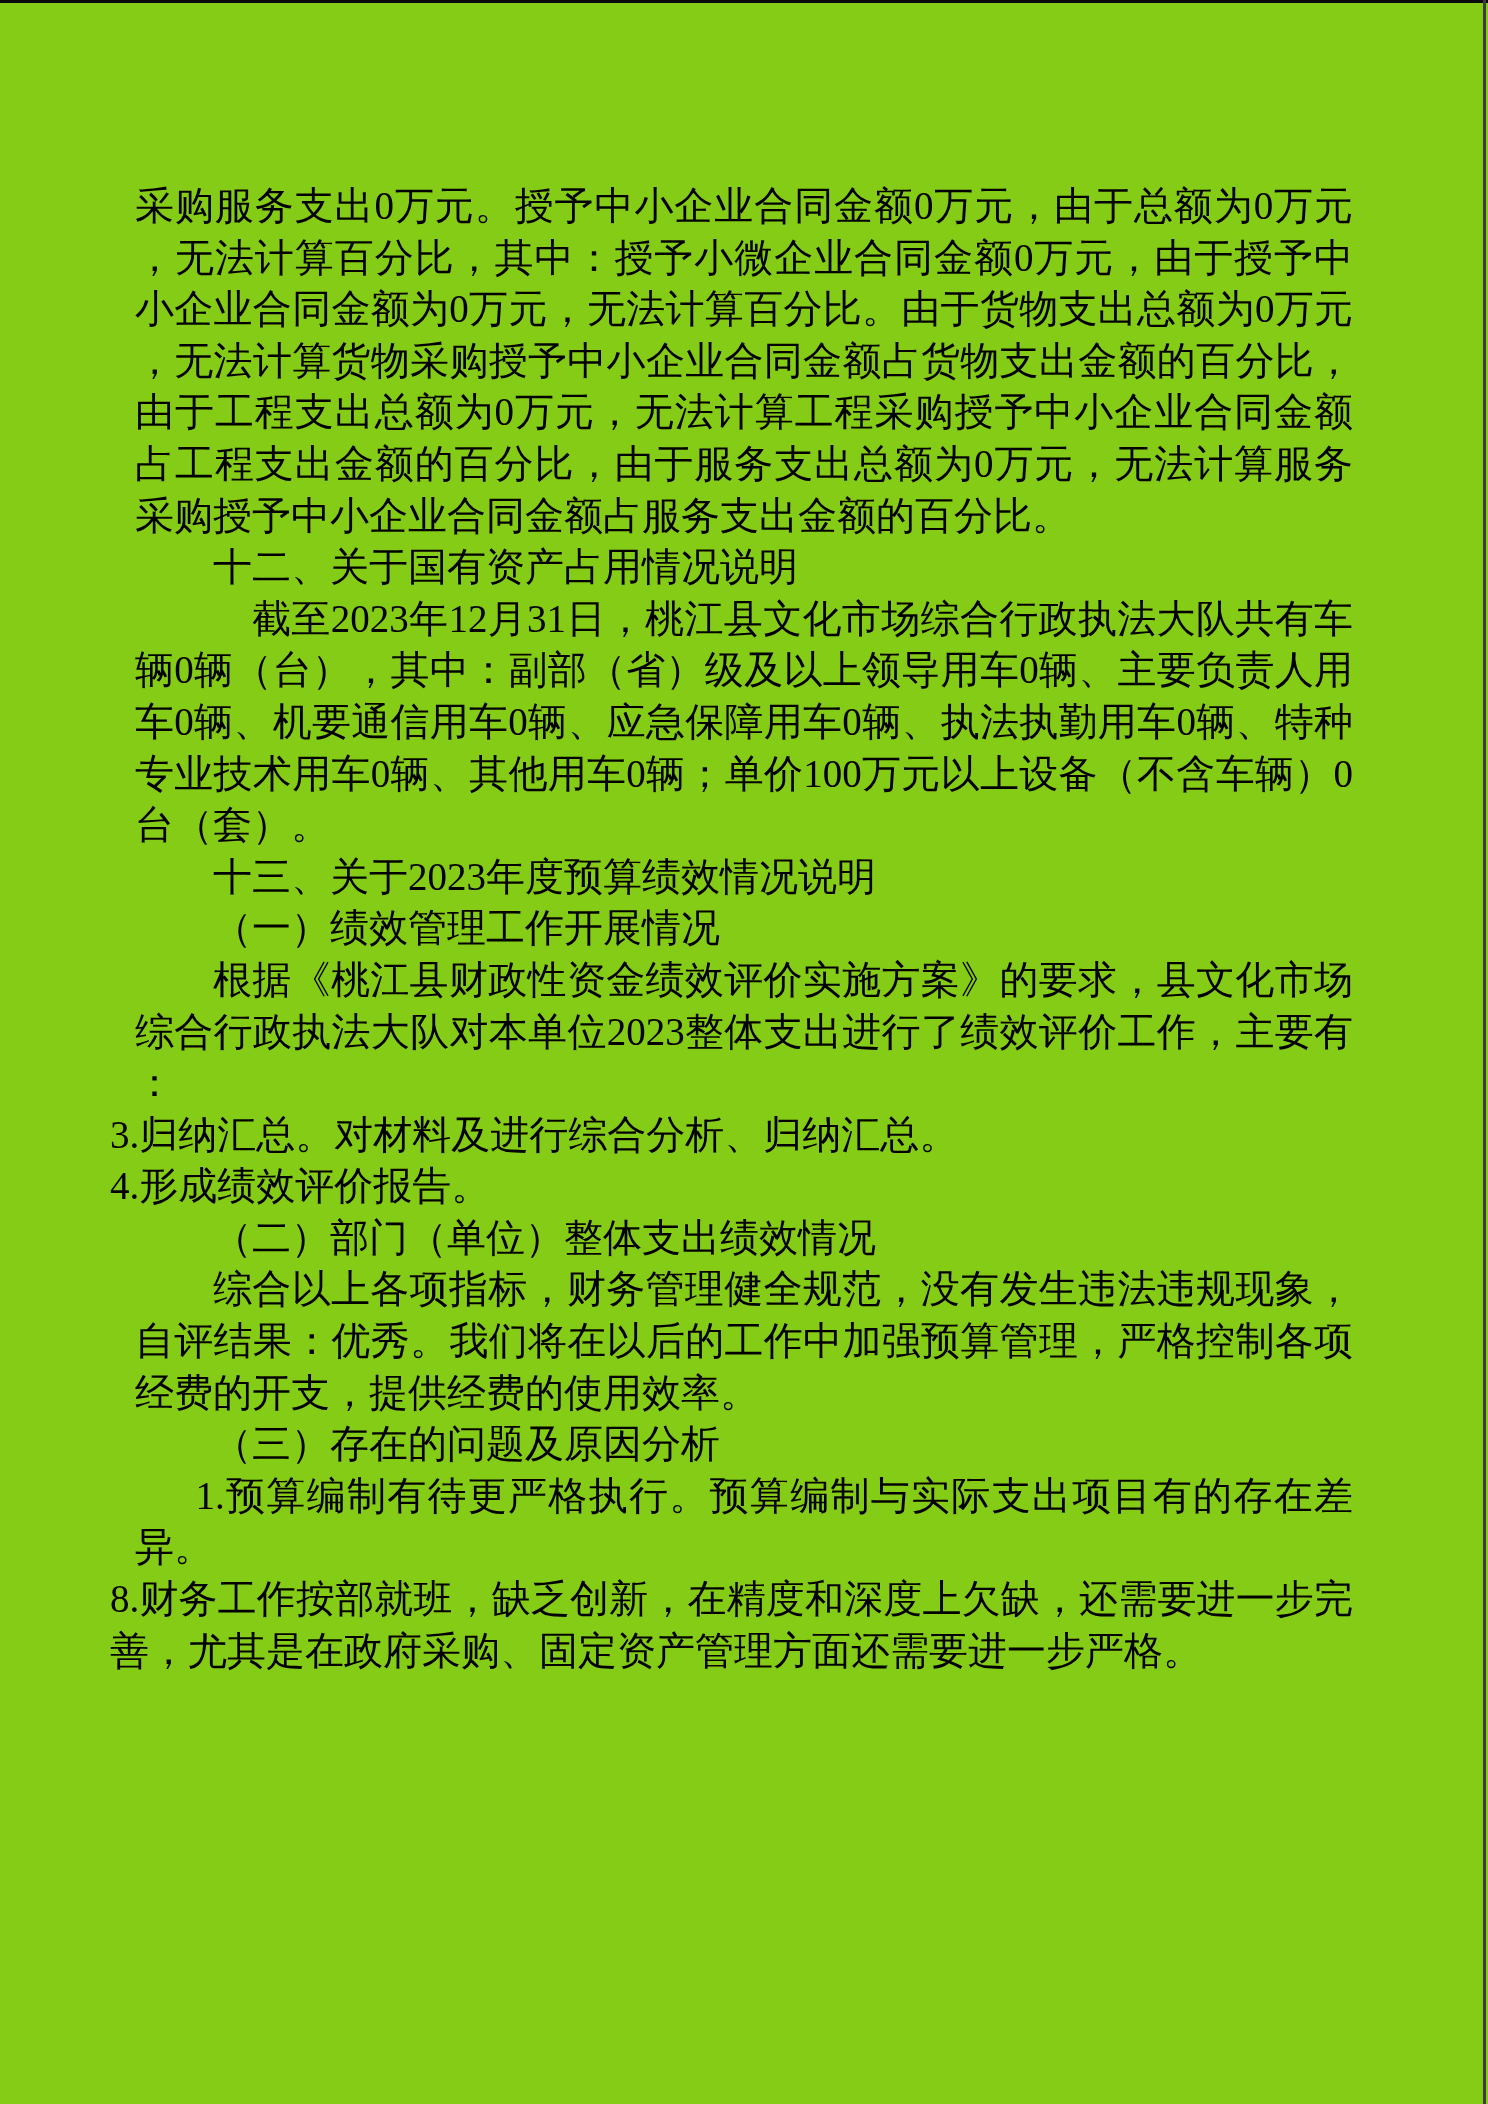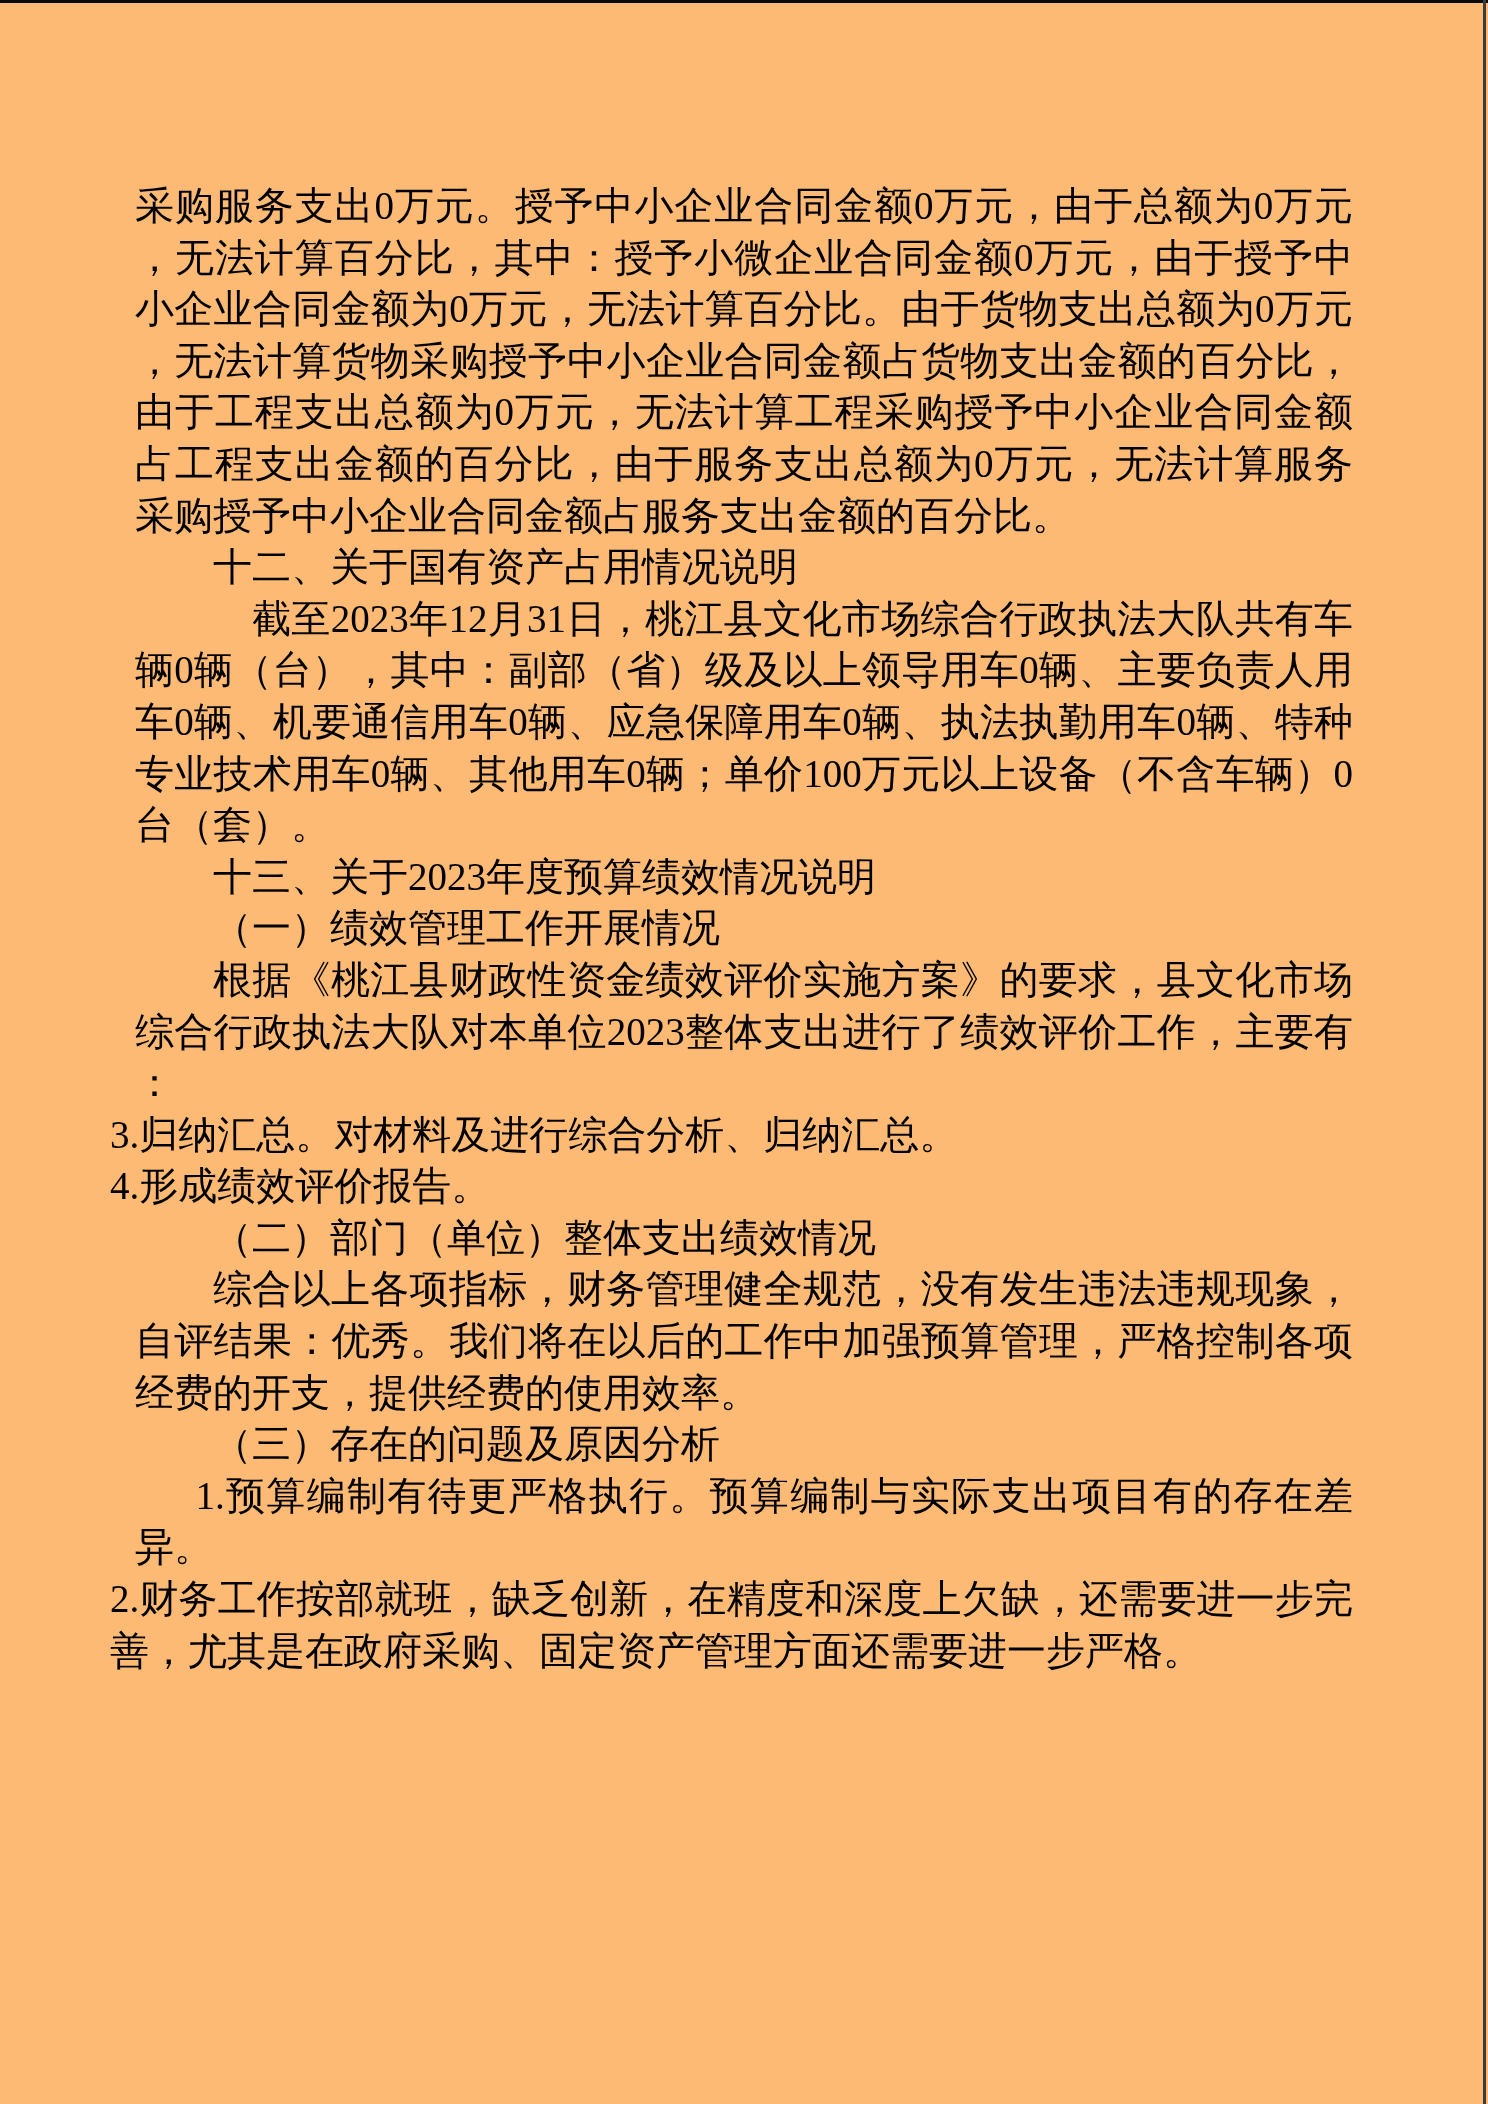--- a/index.html
+++ b/index.html
@@ -4,21 +4,21 @@
 <style>
   html, body {
     margin: 0;
     padding: 0;
     background: #ffffff;
   }
   .page {
     position: relative;
     width: 1488px;
     height: 2104px;
-    background: #fdba74;
+    background: #84cc16;
     overflow: hidden;
     font-family: "Liberation Serif", "DejaVu Serif", serif;
   }
   .top-border {
     position: absolute;
     left: 0;
     top: 0;
     width: 100%;
     height: 3px;
     background: #0a0a0a;
@@ -68,15 +68,15 @@
       <p class="para" style="text-indent: 3em;">截至2023年12月31日，桃江县文化市场综合行政执法大队共有车辆0辆（台），其中：副部（省）级及以上领导用车0辆、主要负责人用车0辆、机要通信用车0辆、应急保障用车0辆、执法执勤用车0辆、特种专业技术用车0辆、其他用车0辆；单价100万元以上设备（不含车辆）0台（套）。</p>
       <p class="para heading" style="text-indent: 2em;">十三、关于2023年度预算绩效情况说明</p>
       <p class="para heading" style="text-indent: 2em;">（一）绩效管理工作开展情况</p>
       <p class="para" style="text-indent: 2em;">根据《桃江县财政性资金绩效评价实施方案》的要求，县文化市场综合行政执法大队对本单位2023整体支出进行了绩效评价工作，主要有：</p>
       <p class="para outdent" style="text-indent: 0em;">3.归纳汇总。对材料及进行综合分析、归纳汇总。</p>
       <p class="para outdent" style="text-indent: 0em;">4.形成绩效评价报告。</p>
       <p class="para heading" style="text-indent: 2em;">（二）部门（单位）整体支出绩效情况</p>
       <p class="para" style="text-indent: 2em;">综合以上各项指标，财务管理健全规范，没有发生违法违规现象，自评结果：优秀。我们将在以后的工作中加强预算管理，严格控制各项经费的开支，提供经费的使用效率。</p>
       <p class="para heading" style="text-indent: 2em;">（三）存在的问题及原因分析</p>
       <p class="para" style="text-indent: 1.55em;">1.预算编制有待更严格执行。预算编制与实际支出项目有的存在差异。</p>
-      <p class="para outdent" style="text-indent: 0em;">2.财务工作按部就班，缺乏创新，在精度和深度上欠缺，还需要进一步完善，尤其是在政府采购、固定资产管理方面还需要进一步严格。</p>
+      <p class="para outdent" style="text-indent: 0em;">8.财务工作按部就班，缺乏创新，在精度和深度上欠缺，还需要进一步完善，尤其是在政府采购、固定资产管理方面还需要进一步严格。</p>
     </div>
 </div>
 
 </body></html>

